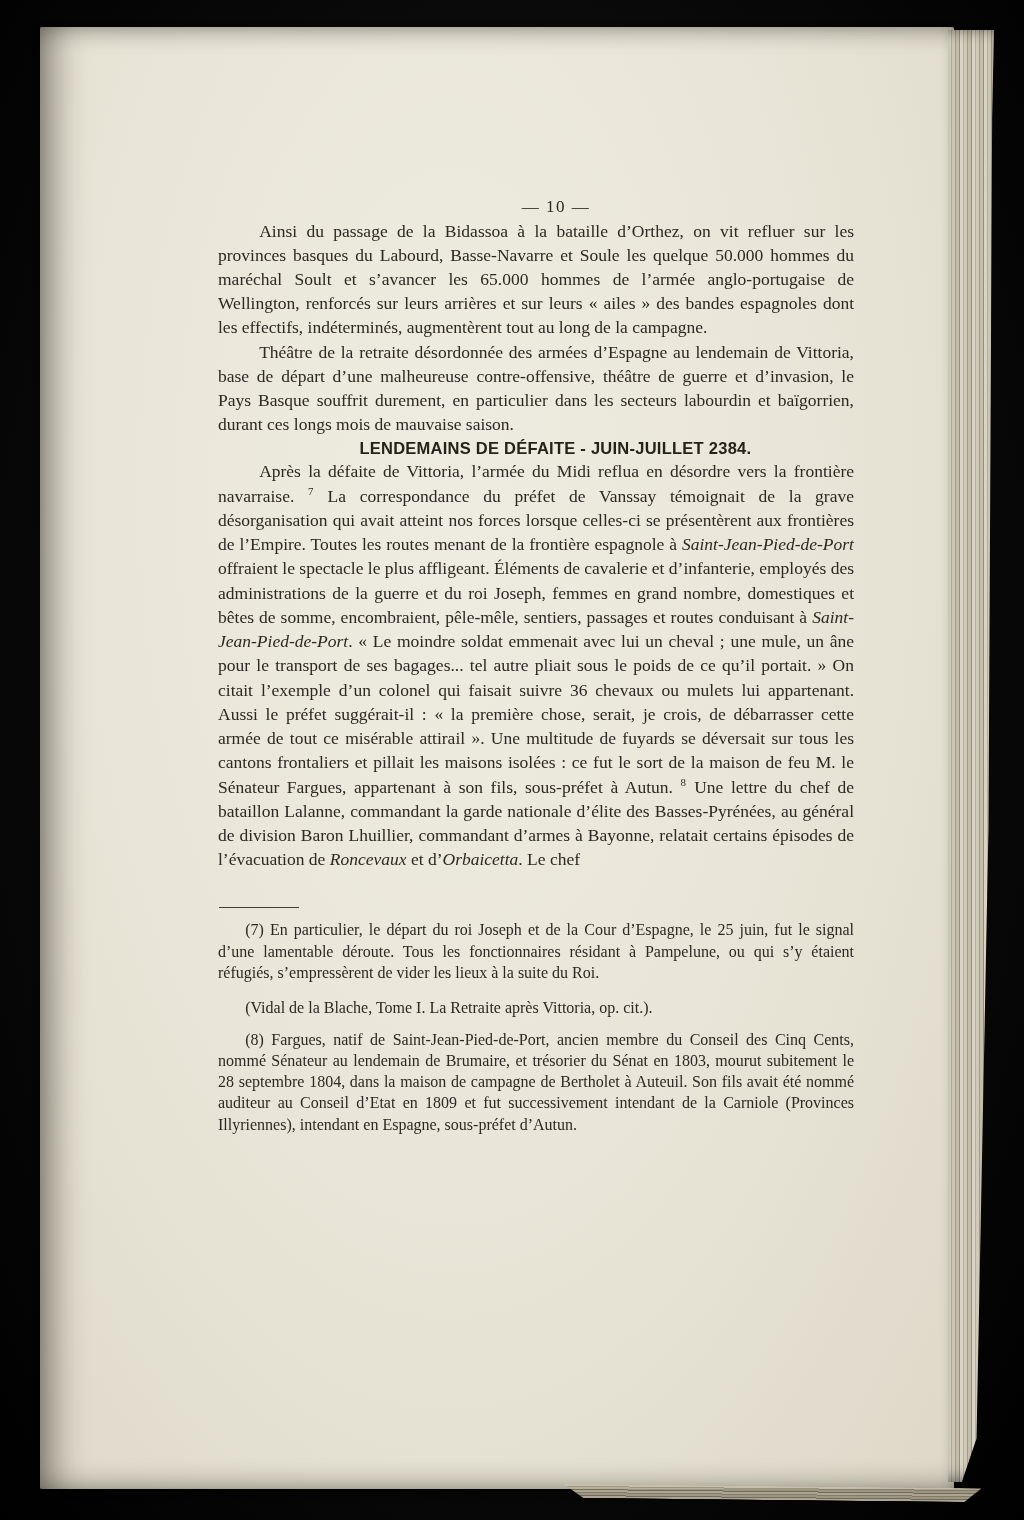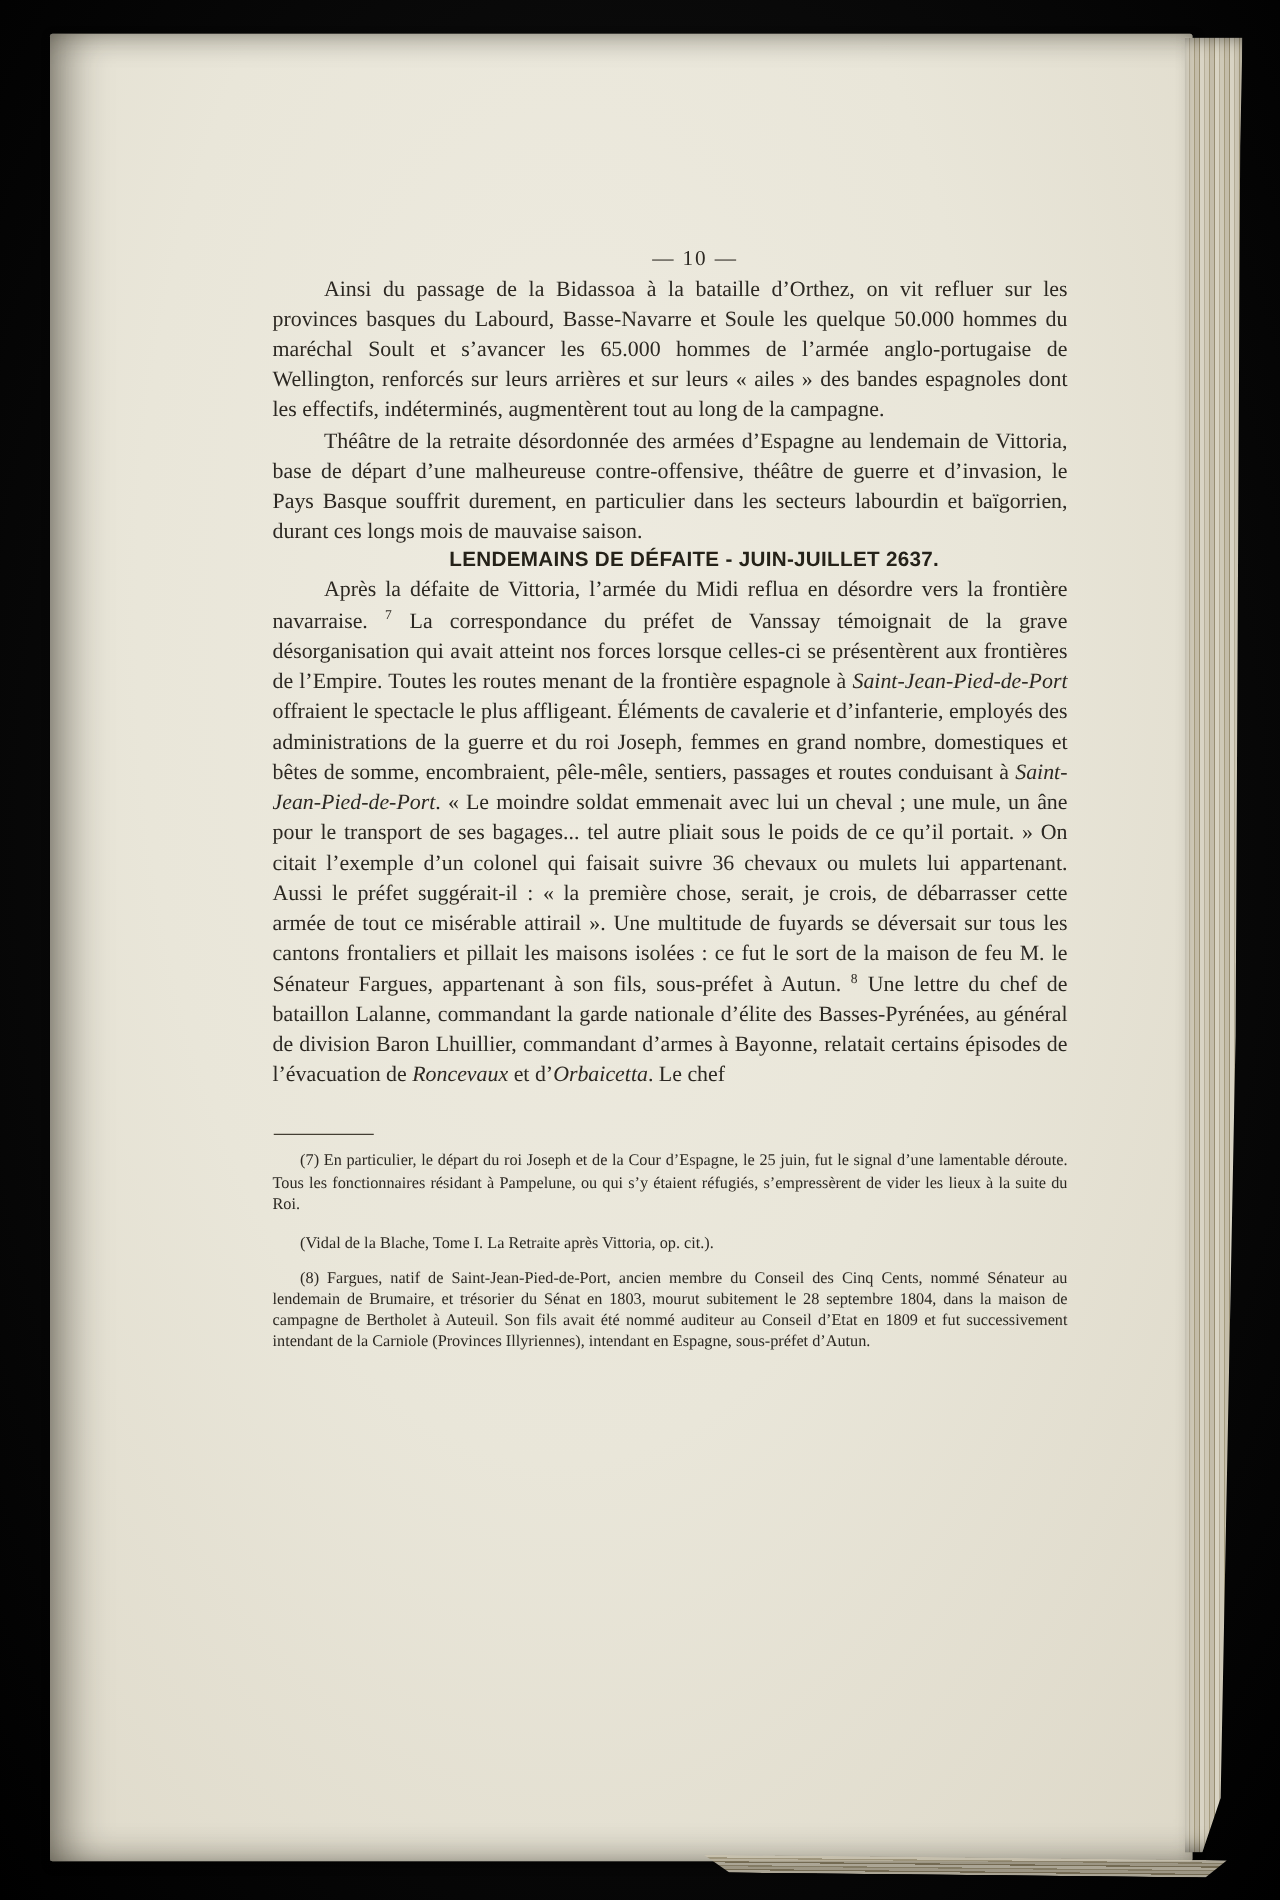--- a/index.html
+++ b/index.html
@@ -26,42 +26,42 @@
     clip-path:polygon(0 0,100% 0,97% 100%,6% 100%);}
   .text-col{position:absolute;left:178px;top:168px;width:636px;color:#2c2822;
     font-size:17.5px;line-height:1.385;text-align:justify;}
   .page-number{text-align:center;font-size:17px;letter-spacing:1.5px;margin:0 0 27px 0;text-indent:0;}
   .text-col p{margin:0;text-indent:2.35em;}
   .heading{font-family:"Liberation Sans","DejaVu Sans",sans-serif;font-weight:bold;
     font-size:16.5px;letter-spacing:0.25px;text-align:center;text-indent:0;
     margin:27px 0 23px 0;color:#252219;}
   .footnotes{margin-top:36px;}
   .fn-rule{width:80px;height:0;border-top:1.5px solid #433e33;margin:0 0 11px 1px;}
-  .footnotes p{font-size:13px;line-height:1.33;text-indent:1.7em;margin:0;}
+  .footnotes p{font-size:16px;line-height:1.33;text-indent:1.7em;margin:0;}
   .footnotes p.fn-gap{margin-top:10px;}
   .footnotes p.fn-cont{margin-top:14px;}
   sup{font-size:0.62em;line-height:0;vertical-align:super;letter-spacing:0.5px;}
   .it{font-style:italic;font-family:Liberation Serif, serif;}
 </style>
 </head>
 <body>
 
 <div class="photo">
 
   <div class="page">
 
     <div class="text-col">
 
       <p class="page-number">— 10 —</p>
 
       <p><span>Ainsi du passage de la Bidassoa à la bataille d’Orthez, on vit refluer sur les provinces basques du Labourd, Basse-Navarre et Soule les quelque 50.000 hommes du maréchal Soult et s’avancer les 65.000 hommes de l’armée anglo-portugaise de Wellington, renforcés sur leurs arrières et sur leurs « ailes » des bandes espagnoles dont les effectifs, indéterminés, augmentèrent tout au long de la campagne.</span></p>
 
       <p><span>Théâtre de la retraite désordonnée des armées d’Espagne au lendemain de Vittoria, base de départ d’une malheureuse contre-offensive, théâtre de guerre et d’invasion, le Pays Basque souffrit durement, en particulier dans les secteurs labourdin et baïgorrien, durant ces longs mois de mauvaise saison.</span></p>
 
-      <p class="heading">LENDEMAINS DE DÉFAITE - JUIN-JUILLET 2637.</p>
+      <p class="heading">LENDEMAINS DE DÉFAITE - JUIN-JUILLET 2384.</p>
 
       <p><span>Après la défaite de Vittoria, l’armée du Midi reflua en désordre vers la frontière navarraise. </span><sup>7</sup><span> La correspondance du préfet de Vanssay témoignait de la grave désorganisation qui avait atteint nos forces lorsque celles-ci se présentèrent aux frontières de l’Empire. Toutes les routes menant de la frontière espagnole à </span><span class="it">Saint-Jean-Pied-de-Port</span><span> offraient le spectacle le plus affligeant. Éléments de cavalerie et d’infanterie, employés des administrations de la guerre et du roi Joseph, femmes en grand nombre, domestiques et bêtes de somme, encombraient, pêle-mêle, sentiers, passages et routes conduisant à </span><span class="it">Saint-Jean-Pied-de-Port</span><span>. « Le moindre soldat emmenait avec  lui un cheval ; une mule, un âne pour le transport de ses bagages... tel autre pliait sous le poids de ce qu’il portait. » On citait l’exemple d’un colonel qui faisait suivre 36 chevaux ou mulets lui appartenant. Aussi le préfet suggérait-il : « la première chose, serait, je crois, de débarrasser cette armée de tout ce misérable attirail ». Une multitude de fuyards se déversait sur tous les cantons frontaliers et pillait les maisons isolées : ce fut le sort de la maison de feu M. le Sénateur Fargues, appartenant à son fils, sous-préfet à Autun. </span><sup>8</sup><span> Une lettre du chef de bataillon Lalanne, commandant la garde nationale d’élite des Basses-Pyrénées, au général de division Baron Lhuillier, commandant d’armes à Bayonne, relatait certains épisodes de l’évacuation de </span><span class="it">Roncevaux</span><span> et d’</span><span class="it">Orbaicetta</span><span>. Le chef</span></p>
 
       <div class="footnotes">
         <div class="fn-rule"></div>
 
         <p><span>(7) En particulier, le départ du roi Joseph et de la Cour d’Espagne, le 25 juin, fut le signal d’une lamentable déroute. Tous les fonctionnaires résidant à Pampelune, ou qui s’y étaient réfugiés, s’empressèrent de vider les lieux à la suite du Roi.</span></p>
 
         <p class="fn-cont"><span>(Vidal de la Blache, Tome I. La Retraite après Vittoria, op. cit.).</span></p>
 

